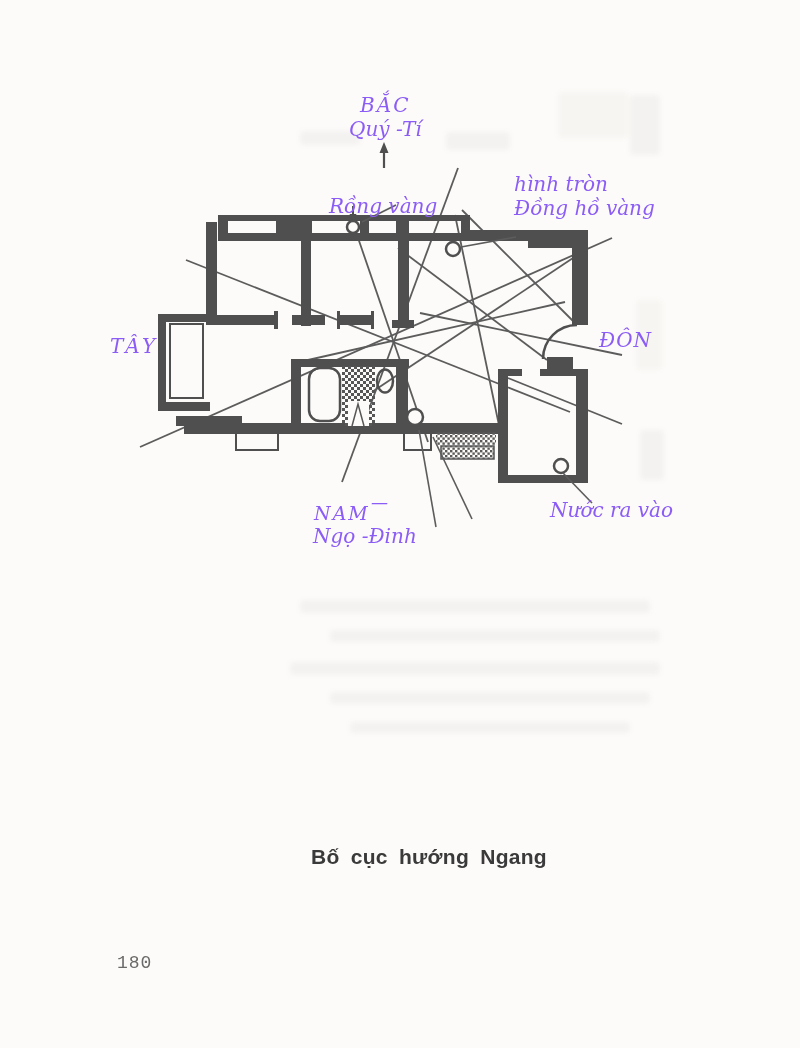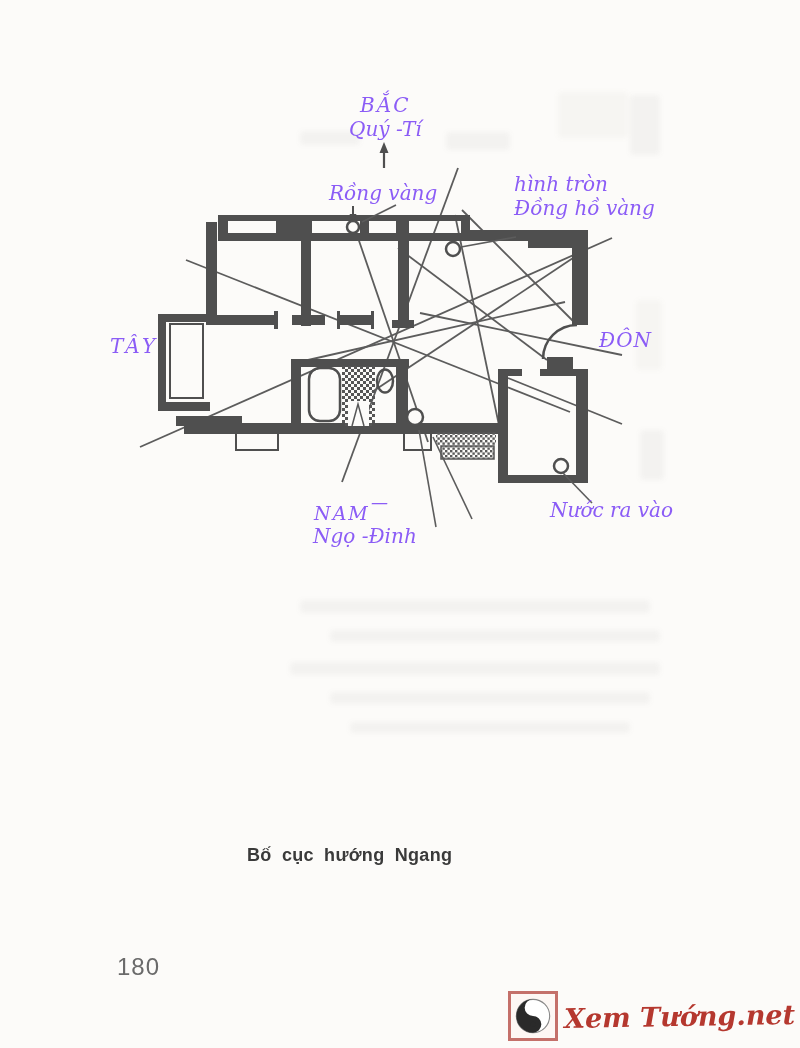--- a/index.html
+++ b/index.html
@@ -2,26 +2,26 @@
 <html><head>
 <meta charset="utf-8">
 <style>
   html,body{margin:0;padding:0;}
   body{width:800px;height:1048px;position:relative;background:#fcfbf9;overflow:hidden;
        font-family:"DejaVu Serif", serif;}
   .page{position:absolute;inset:0;}
   svg.plan{position:absolute;left:0;top:0;filter:blur(.3px);}
   .lbl{position:absolute;font-family:"DejaVu Serif",serif;font-style:italic;
        color:#8b5cf6;white-space:nowrap;font-size:20px;line-height:24px;}
-  .caption{position:absolute;left:247px;top:845px;width:300px;text-align:left;
-       font-family:"Liberation Sans",sans-serif;font-weight:700;font-size:18px;
+  .caption{position:absolute;left:247px;top:845px;width:300px;text-align:right;
+       font-family:"Liberation Sans",sans-serif;font-weight:700;font-size:21px;
        color:#3a3a3a;letter-spacing:.3px;word-spacing:5px;}
   .caption div{margin-bottom:13px;}
-  .pagenum{position:absolute;left:117px;top:953px;font-size:24px;color:#6a6a6a;
-       font-family:Liberation Sans, sans-serif;letter-spacing:1px;}
+  .pagenum{position:absolute;left:117px;top:953px;font-size:18px;color:#6a6a6a;
+       font-family:Liberation Mono, monospace;letter-spacing:1px;}
   .smudge{position:absolute;background:rgba(95,90,82,0.055);filter:blur(2.5px);
        border-radius:4px;}
   .wm{position:absolute;right:5px;top:991px;display:flex;align-items:center;gap:6px;}
   .wm-icon{width:40px;height:40px;border:3px solid #c4706a;background:#fdf7f4;
        padding:2px;box-sizing:content-box;}
   .wm-text{font-family:"DejaVu Serif",serif;font-style:italic;font-weight:700;
        font-size:27px;color:#b5382f;transform:rotate(-1deg);}
 </style>
 </head>
 <body>
@@ -138,41 +138,32 @@
       <path d="M 384 142 L 379.5 153 L 388.5 153 Z" stroke="none"></path>
     </g>
     <g stroke="#4f4f4f" fill="#4f4f4f">
       <line x1="353" y1="206" x2="353" y2="218" stroke-width="2"></line>
       <path d="M 353 222 L 349.5 214 L 356.5 214 Z" stroke="none"></path>
     </g>
   </svg>
 
   <div class="lbl" style="left:360px;top:93px;letter-spacing:2px">BẮC</div>
   <div class="lbl" style="left:349px;top:117px">Quý -Tí</div>
-  <div class="lbl" style="left:329px;top:181px">Rồng vàng</div>
+  <div class="lbl" style="left:329px;top:194px">Rồng vàng</div>
   <div class="lbl" style="left:514px;top:172px">
     <div>hình tròn</div>
     <div>Đồng hồ vàng</div>
   </div>
   <div class="lbl" style="left:110px;top:334px;letter-spacing:3px">TÂY</div>
   <div class="lbl" style="left:599px;top:328px;letter-spacing:1px">ĐÔN</div>
   <div class="lbl" style="left:314px;top:501px;font-size:19px;letter-spacing:2px">NAM</div>
   <div class="lbl" style="left:371px;top:490px;font-size:17px">—</div>
   <div class="lbl" style="left:313px;top:524px">Ngọ -Đinh</div>
   <div class="lbl" style="left:550px;top:498px">Nước ra vào</div>
 
   <div class="caption">
     <div>Bố cục hướng Ngang</div>
   </div>
 
   <div class="pagenum">180</div>
 
-  <div class="wm">
-    <svg class="wm-icon" viewBox="0 0 36 36">
-      <circle cx="18" cy="18" r="15" fill="#ffffff" stroke="#888888" stroke-width="1"></circle>
-      <path d="M18 3 a15 15 0 0 0 0 30 a7.5 7.5 0 0 0 0 -15 a7.5 7.5 0 0 1 0 -15" fill="#2a2a2a"></path>
-      <circle cx="18" cy="10.5" r="2.4" fill="#ffffff"></circle>
-      <circle cx="18" cy="25.5" r="2.4" fill="#2a2a2a"></circle>
-    </svg>
-    <span class="wm-text">Xem Tướng.net</span>
-  </div>
 
 </div>
 
 </body></html>

